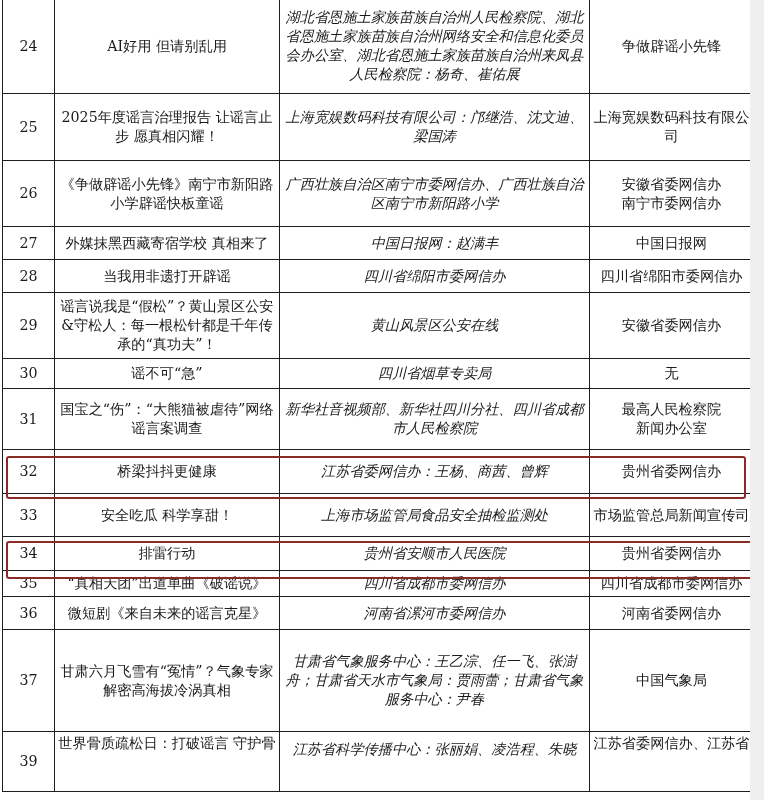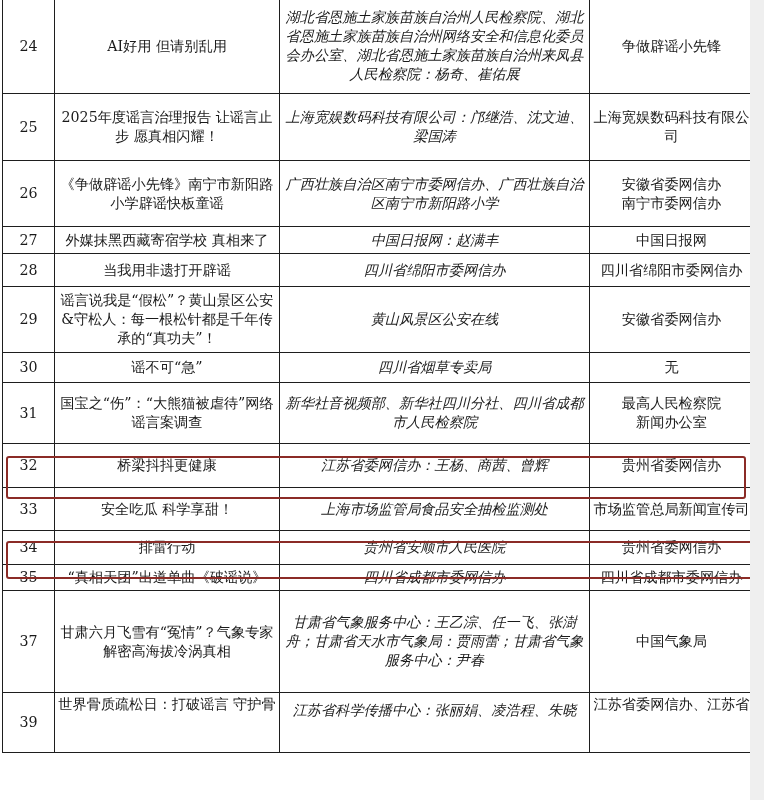--- a/index.html
+++ b/index.html
@@ -65,21 +65,21 @@
         <td class="c-author">上海宽娱数码科技有限公司：邝继浩、沈文迪、梁国涛</td>
         <td class="c-rec">上海宽娱数码科技有限公司</td>
       </tr>
       <tr style="height:66px">
         <td class="c-num">26</td>
         <td class="c-title">《争做辟谣小先锋》南宁市新阳路小学辟谣快板童谣</td>
         <td class="c-author">广西壮族自治区南宁市委网信办、广西壮族自治区南宁市新阳路小学</td>
         <td class="c-rec pre">安徽省委网信办
 南宁市委网信办</td>
       </tr>
-      <tr style="height:27px">
+      <tr style="height:33px">
         <td class="c-num">27</td>
         <td class="c-title">外媒抹黑西藏寄宿学校 真相来了</td>
         <td class="c-author">中国日报网：赵满丰</td>
         <td class="c-rec">中国日报网</td>
       </tr>
       <tr style="height:33px">
         <td class="c-num">28</td>
         <td class="c-title">当我用非遗打开辟谣</td>
         <td class="c-author">四川省绵阳市委网信办</td>
         <td class="c-rec">四川省绵阳市委网信办</td>
@@ -120,20 +120,26 @@
         <td class="c-title">排雷行动</td>
         <td class="c-author">贵州省安顺市人民医院</td>
         <td class="c-rec">贵州省委网信办</td>
       </tr>
       <tr style="height:26px">
         <td class="c-num">35</td>
         <td class="c-title">“真相天团”出道单曲《破谣说》</td>
         <td class="c-author">四川省成都市委网信办</td>
         <td class="c-rec">四川省成都市委网信办</td>
       </tr>
+      <tr style="height:33px">
+        <td class="c-num">36</td>
+        <td class="c-title">微短剧《来自未来的谣言克星》</td>
+        <td class="c-author">河南省漯河市委网信办</td>
+        <td class="c-rec">河南省委网信办</td>
+      </tr>
       <tr style="height:102px">
         <td class="c-num">37</td>
         <td class="c-title">甘肃六月飞雪有“冤情”？气象专家解密高海拔冷涡真相</td>
         <td class="c-author">甘肃省气象服务中心：王乙淙、任一飞、张澍舟；甘肃省天水市气象局：贾雨蕾；甘肃省气象服务中心：尹春</td>
         <td class="c-rec">中国气象局</td>
       </tr>
       <tr style="height:60px">
         <td class="c-num">39</td>
         <td class="c-title" style="vertical-align:top;padding-top:2px">世界骨质疏松日：打破谣言 守护骨</td>
         <td class="c-author" style="vertical-align:top;padding-top:8px">江苏省科学传播中心：张丽娟、凌浩程、朱晓</td>

